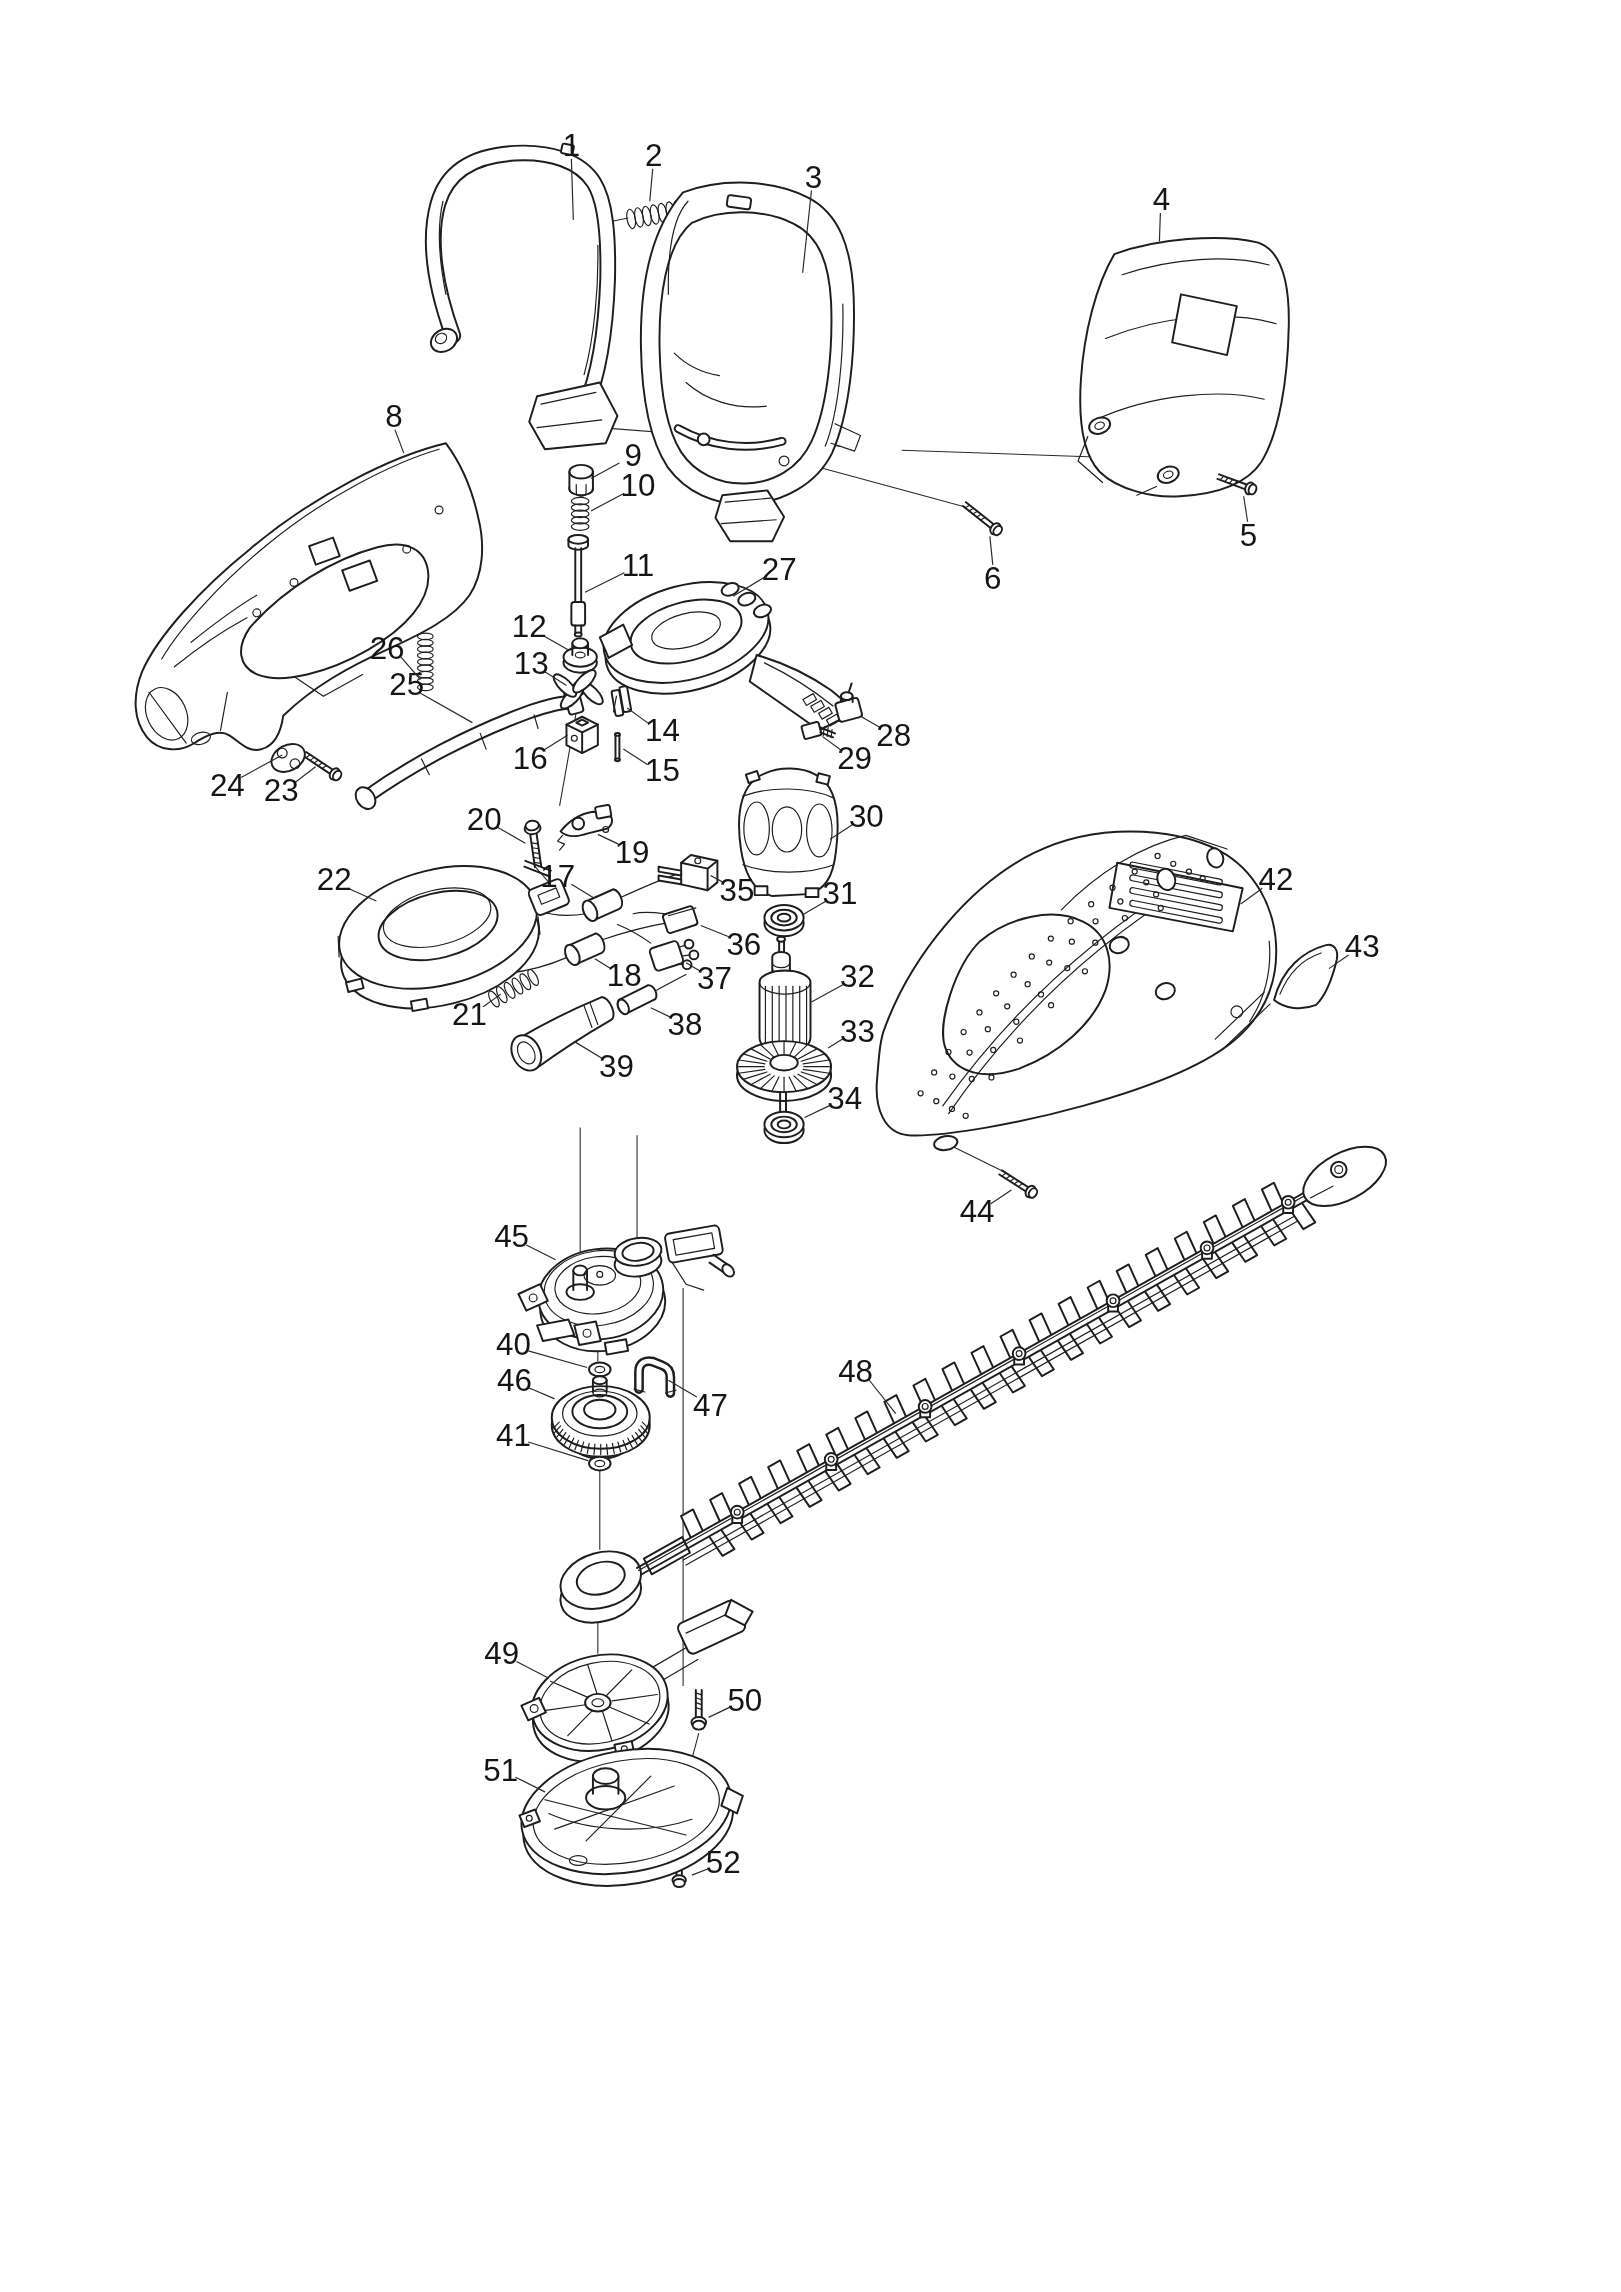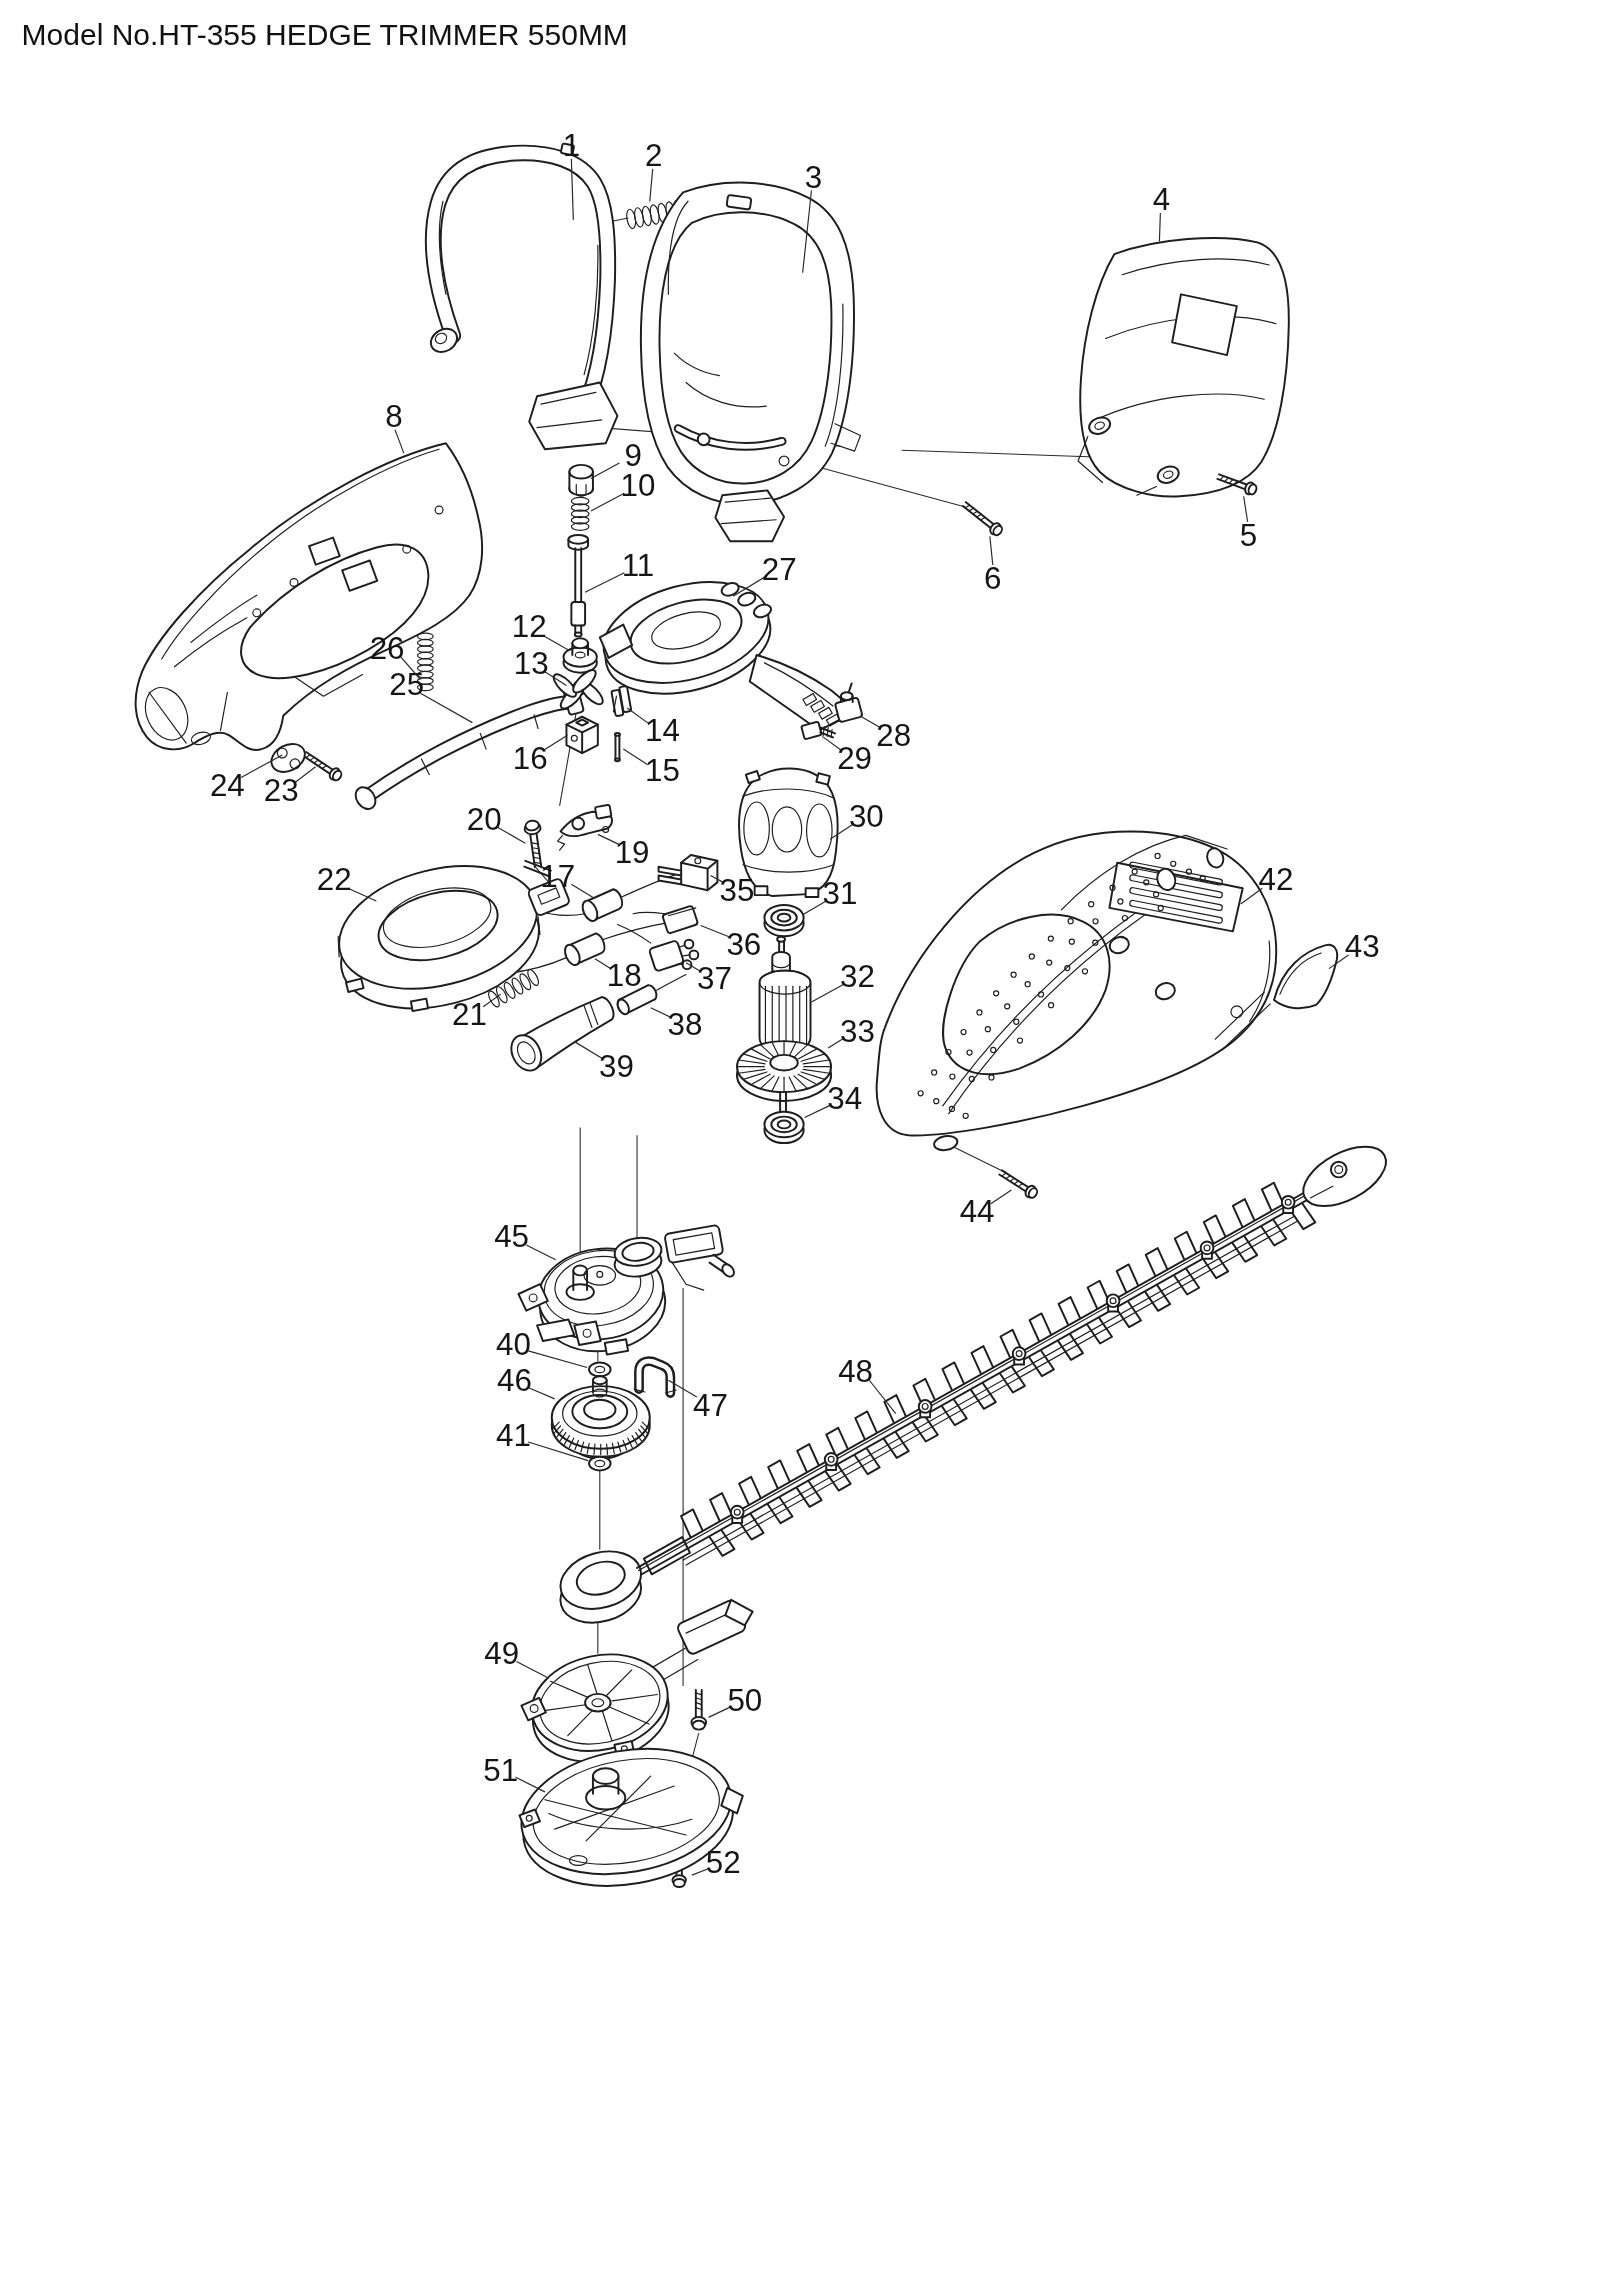--- a/index.html
+++ b/index.html
@@ -14,21 +14,20 @@
   .l{fill:none;stroke:#1e1e1e;stroke-width:2;stroke-linejoin:round;stroke-linecap:round;}
   .t{fill:none;stroke:#1e1e1e;stroke-width:1.2;stroke-linejoin:round;stroke-linecap:round;}
   .c{fill:none;stroke:#2a2a2a;stroke-width:1.1;}
   .tube{fill:none;stroke:#1e1e1e;stroke-width:17;stroke-linecap:round;}
   .tubeIn{fill:none;stroke:#ffffff;stroke-width:13;stroke-linecap:round;}
 </style>
 </head>
 <body>
 
 <div id="page">
-  <div id="title">Model No.HT-355 HEDGE TRIMMER 550MM</div>
 
   <svg id="diagram" width="1621" height="2293" viewBox="0 0 1654 2339" xmlns="http://www.w3.org/2000/svg">
 
     <g id="construction">
       <line class="c" x1="612" y1="436" x2="858" y2="455"></line>
       <line class="c" x1="920" y1="459" x2="1177" y2="468"></line>
       <line class="c" x1="812" y1="470" x2="985" y2="517"></line>
       <line class="c" x1="973" y1="1170" x2="1026" y2="1196"></line>
       <line class="c" x1="592" y1="1150" x2="592" y2="1292"></line>
       <line class="c" x1="650" y1="1158" x2="650" y2="1272"></line>

